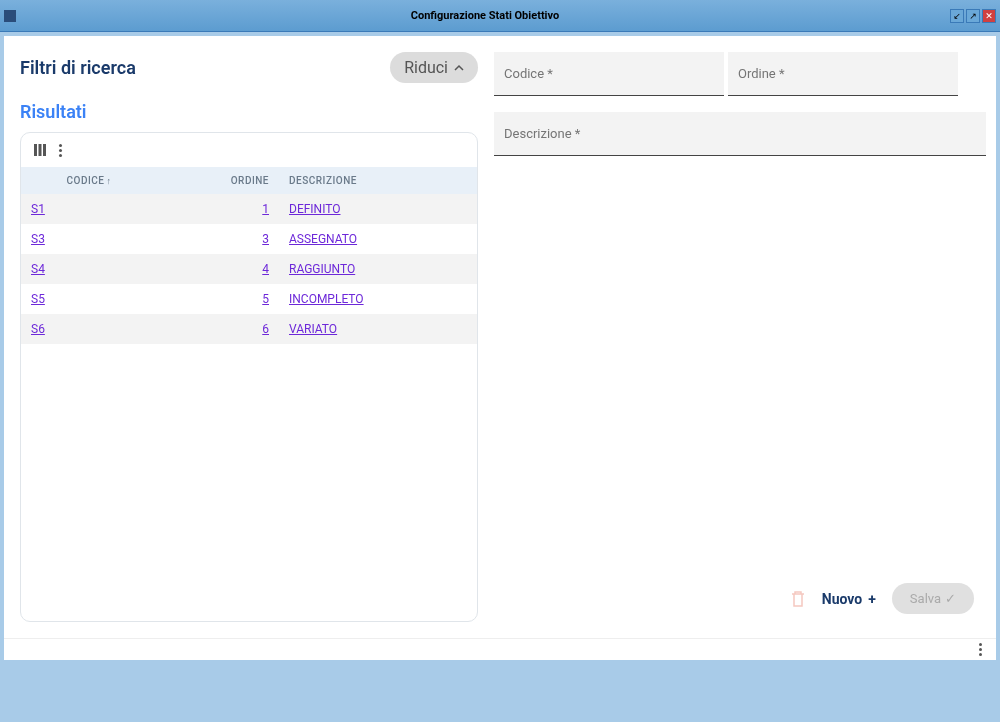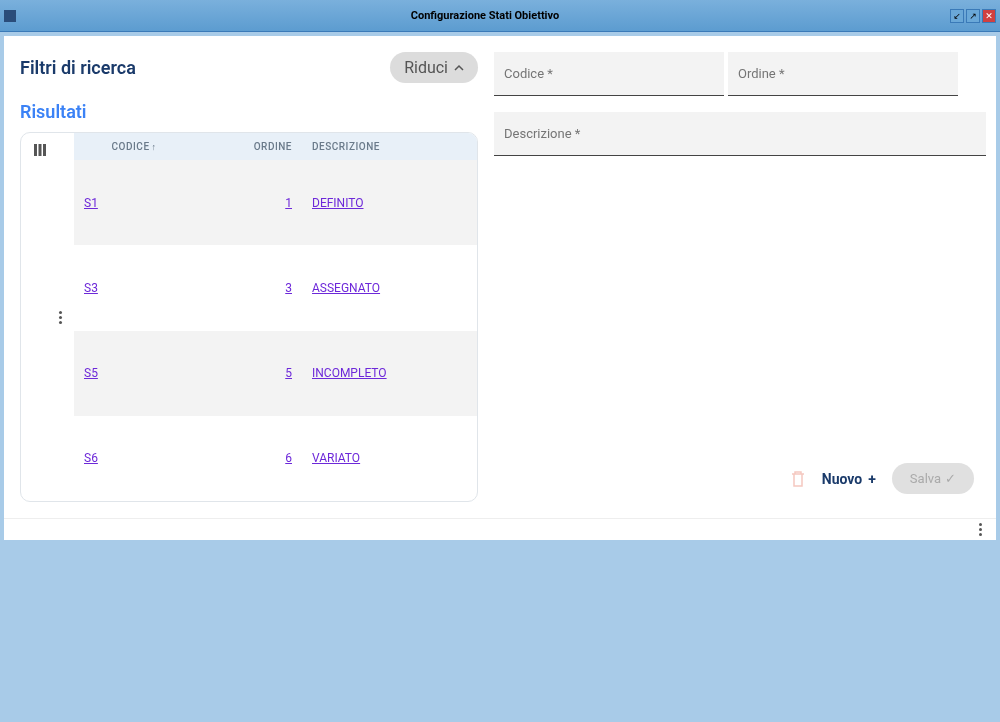--- a/index.html
+++ b/index.html
@@ -3,35 +3,35 @@
 <meta charset="utf-8">
 <style>
 * { margin: 0; padding: 0; box-sizing: border-box; font-family: -apple-system, BlinkMacSystemFont, 'Segoe UI', Roboto, sans-serif; }
 body { background: #a8cbe8; }
 .titlebar { height: 32px; background: linear-gradient(#7ab0dc, #5c9cd0); display: flex; align-items: center; padding: 0 4px; border-bottom: 1px solid #3a7ab8; }
 .titlebar-icon { width: 12px; height: 12px; background: #2a4d7a; margin-right: 4px; }
 .titlebar-title { flex: 1; text-align: center; font-size: 11px; font-weight: bold; color: #000; }
 .titlebar-btns { display: flex; gap: 2px; }
 .titlebar-btn { width: 14px; height: 14px; background: #6aa8d8; border: 1px solid #3a7ab8; display: flex; align-items: center; justify-content: center; font-size: 9px; cursor: pointer; }
 .titlebar-btn.close { background: #d04040; color: #fff; }
-.app { background: #fff; margin: 4px; height: 504px; display: flex; flex-direction: column; position: relative; }
+.app { background: #fff; margin: 4px; height: 624px; display: flex; flex-direction: column; position: relative; }
 .content { flex: 1; display: flex; overflow: hidden; }
 .left { width: 490px; padding: 16px; display: flex; flex-direction: column; }
 .right { flex: 1; padding: 16px 10px 16px 0; display: flex; flex-direction: column; }
 .section-header { display: flex; align-items: center; justify-content: space-between; margin-bottom: 12px; }
 .section-title { font-size: 18px; color: #1a3a6a; font-weight: 600; }
 .reduce-btn { background: #dcdcdc; border: none; border-radius: 16px; padding: 6px 14px; font-size: 16px; color: #555; cursor: pointer; display: flex; align-items: center; gap: 6px; }
 .reduce-btn svg { width: 10px; height: 10px; }
 .filter-card { border: 1px solid #e0e5ea; border-radius: 10px; padding: 12px; background: #fff; margin-bottom: 8px; }
 .input-field { background: #f3f3f3; border: none; border-bottom: 1px solid #444; padding: 14px 10px; font-size: 13px; color: #888; width: 100%; margin-bottom: 12px; outline: none; }
 .filter-actions { display: flex; justify-content: space-between; align-items: center; margin-top: 20px; }
 .btn-reset { color: #e85a4f; font-size: 13px; cursor: pointer; background: none; border: none; font-weight: 500; }
 .btn-apply { background: #0a3d82; color: #fff; border: none; border-radius: 16px; padding: 7px 16px; font-size: 13px; cursor: pointer; font-weight: 500; }
 .results-title { font-size: 18px; color: #3b82f6; font-weight: 600; margin: 6px 0 10px; }
-.results-card { border: 1px solid #e0e5ea; border-radius: 10px; background: #fff; flex: 1; display: flex; flex-direction: row; overflow: hidden; }
+.results-card { border: 1px solid #e0e5ea; border-radius: 10px; background: #fff; flex: 1; display: flex; flex-direction: column; overflow: hidden; }
 .results-toolbar { padding: 10px 12px; display: flex; gap: 12px; }
 .toolbar-icon { width: 14px; height: 14px; color: #555; cursor: pointer; }
 .dots-icon { display: flex; flex-direction: column; gap: 2px; justify-content: center; }
 .dots-icon span { width: 3px; height: 3px; background: #555; border-radius: 50%; }
 .table { width: 100%; border-collapse: collapse; font-size: 12px; }
 .table th { background: #e8f0f8; color: #6a7a8a; font-weight: 500; padding: 8px 10px; text-align: left; font-size: 10px; letter-spacing: 0.5px; }
 .table th.sort { cursor: pointer; }
 .table th.center { text-align: center; }
 .table th.right-align { text-align: right; }
 .table td { padding: 8px 10px; color: #6d28d9; border-bottom: 0; text-decoration: underline; }
@@ -103,20 +103,25 @@
                 <td>S1</td>
                 <td class="td-num">1</td>
                 <td>DEFINITO</td>
               </tr>
               <tr>
                 <td>S3</td>
                 <td class="td-num">3</td>
                 <td>ASSEGNATO</td>
               </tr>
               <tr>
+                <td>S4</td>
+                <td class="td-num">4</td>
+                <td>RAGGIUNTO</td>
+              </tr>
+              <tr>
                 <td>S5</td>
                 <td class="td-num">5</td>
                 <td>INCOMPLETO</td>
               </tr>
               <tr>
                 <td>S6</td>
                 <td class="td-num">6</td>
                 <td>VARIATO</td>
               </tr>
             </tbody>

